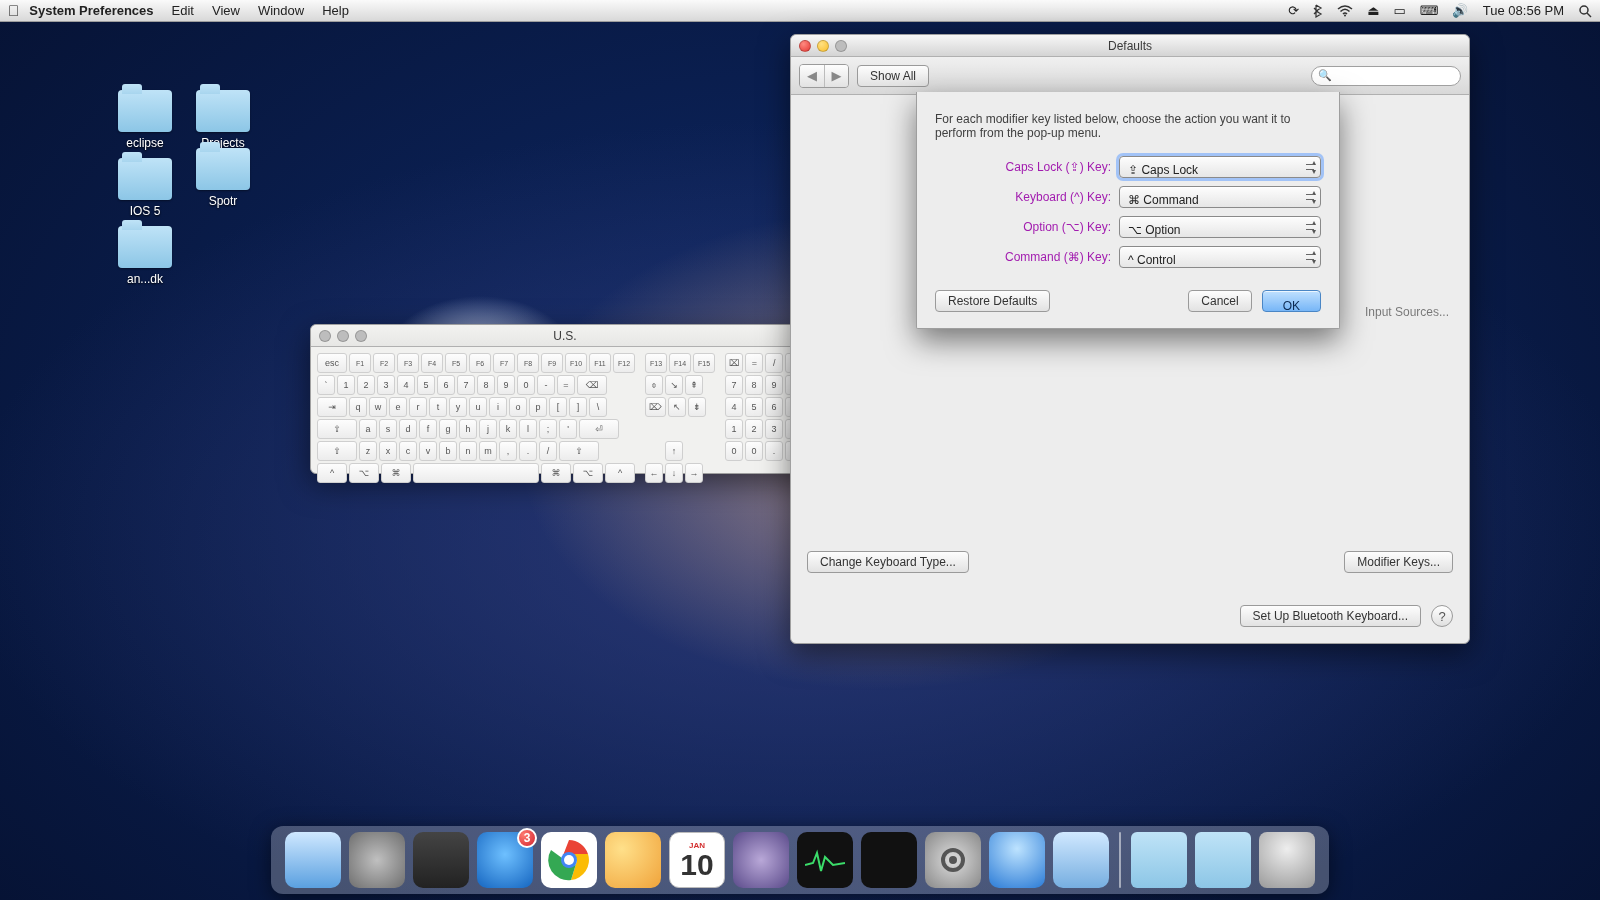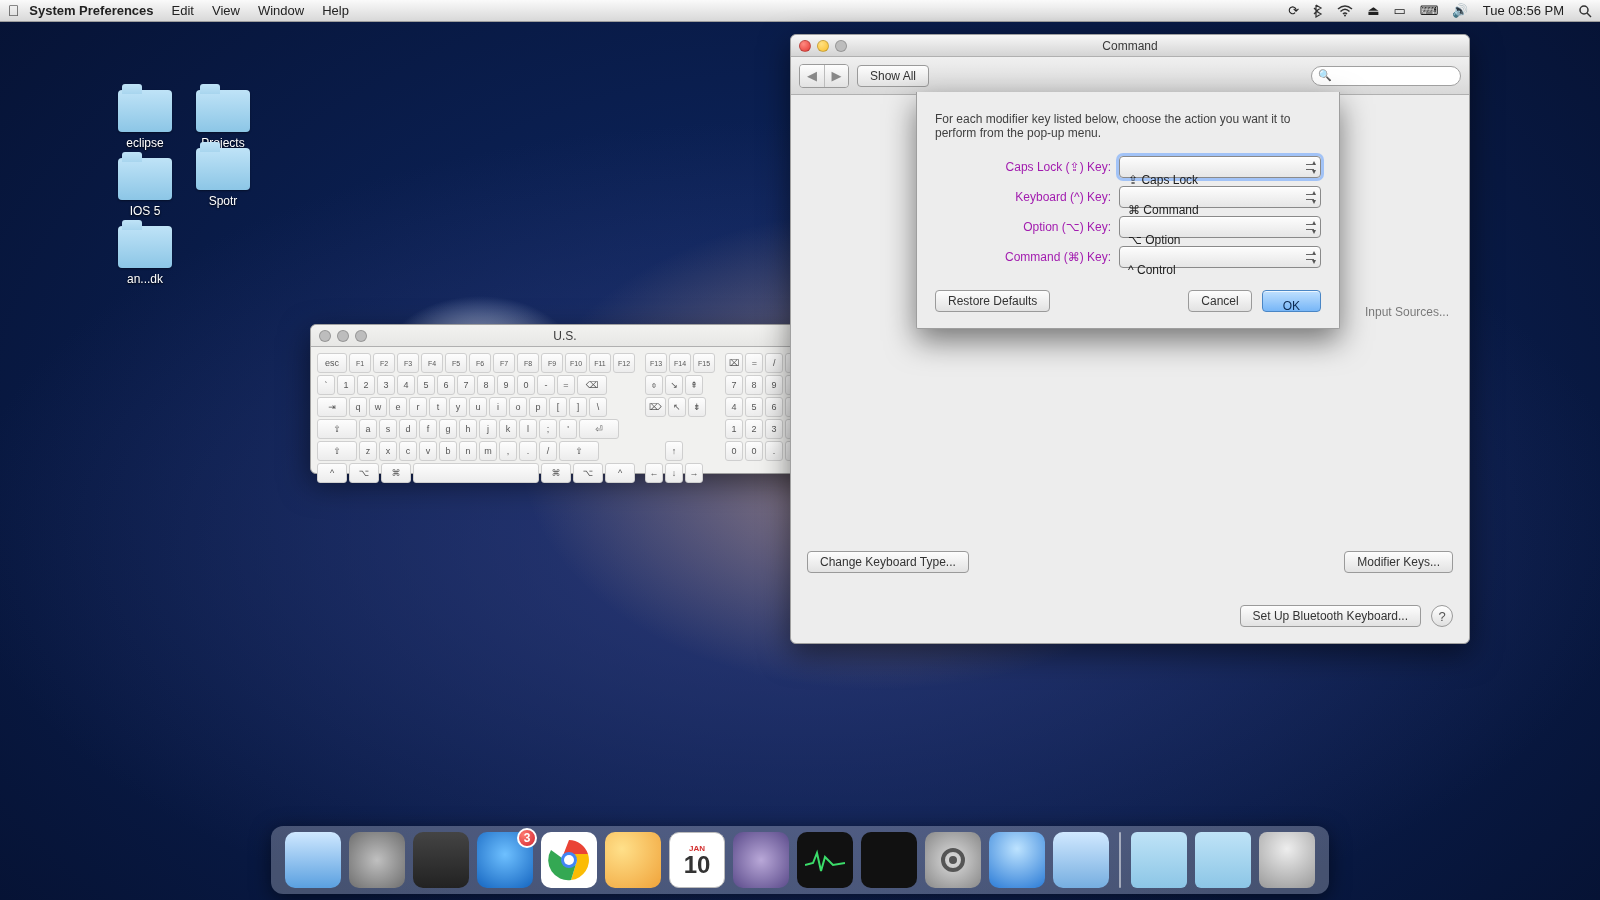--- a/index.html
+++ b/index.html
@@ -95,21 +95,21 @@
   background: #ededed; border: 1px solid #9e9e9e; border-top: none;
   box-shadow: 0 12px 30px rgba(0,0,0,0.5); z-index: 20;
   border-radius: 0 0 2px 2px; padding: 20px 18px 16px;
 }
 .sheet p { font-size: 12px; color: #404040; margin-bottom: 16px; }
 .rowmod { display: flex; align-items: center; margin-bottom: 8px; }
 .rowmod label { width: 176px; text-align: right; font-size: 12px; color: #a21caf; margin-right: 8px; }
 .popup {
   flex: 1; height: 22px; border: 1px solid #8a8a8a; border-radius: 4px;
   background: linear-gradient(#fdfdfd,#e6e6e6); font-size: 12px; color: #222;
-  display: flex; align-items: flex-start; padding: 16px 18px 0 8px; position: relative;
+  display: flex; align-items: flex-end; padding: 16px 18px 0 8px; position: relative;
   box-shadow: inset 0 1px 0 #fff;
 }
 .popup.first { box-shadow: 0 0 0 3px rgba(100,160,255,0.55), inset 0 1px 0 #fff; }
 .popup::after {
   content: ""; position: absolute; right: 6px; top: 4px; width: 8px; height: 12px;
   background:
     linear-gradient(#666,#666), linear-gradient(#666,#666);
   background-size: 8px 1px, 8px 1px; background-position: 0 3px, 0 8px; background-repeat: no-repeat;
 }
 .popup .caret { position: absolute; right: 4px; top: 1px; font-size: 8px; color: #555; line-height: 9px; }
@@ -363,21 +363,21 @@
     </div>
   </div>
 
   <div class="window prefs">
     <div class="titlebar">
       <div class="traffic">
         <div class="tl red"></div>
         <div class="tl yel"></div>
         <div class="tl dis"></div>
       </div>
-      <div class="title">Command</div>
+      <div class="title">Defaults</div>
     </div>
     <div class="toolbar">
       <div class="navpair">
         <button>◀</button>
         <button>▶</button>
       </div>
       <button class="btn-showall">Show All</button>
       <div class="searchfield">
         <span class="mag">🔍</span>
       </div>
@@ -446,21 +446,21 @@
           <path d="M22 2 A20 20 0 0 1 41 16 L26 16 A8 8 0 0 0 15 20 Z" fill="#ea4335"></path>
           <path d="M41 16 A20 20 0 0 1 24 42 L29 26 A8 8 0 0 0 26 16 Z" fill="#fbbc05"></path>
           <path d="M24 42 A20 20 0 0 1 4 12 L15 20 A8 8 0 0 0 29 26 Z" fill="#34a853"></path>
           <circle cx="22" cy="22" r="8" fill="#4285f4"></circle>
           <circle cx="22" cy="22" r="5" fill="#fff"></circle>
         </svg>
     </div>
     <div class="dockitem" style="background:radial-gradient(circle at 30% 30%,#ffe08a,#f0a33a)"></div>
     <div class="dockitem" style="background:#fff;border:1px solid #bbb;display:flex;flex-direction:column;align-items:center;justify-content:center">
       <div style="font-size:8px;color:#d32f2f;font-weight:bold">JAN</div>
-      <div style="font-size:24px;color:#333;font-weight:bold;line-height:1">10</div>
+      <div style="font-size:30px;color:#333;font-weight:bold;line-height:1">10</div>
     </div>
     <div class="dockitem" style="background:radial-gradient(circle,#b9a8d8,#5a4a8a)"></div>
     <div class="dockitem" style="background:#111;display:flex;align-items:center;justify-content:center">
       <svg width="40" height="30">
           <polyline points="0,20 8,18 12,8 16,26 20,12 28,20 40,18" stroke="#3bdc6a" stroke-width="2" fill="none"></polyline>
         </svg>
     </div>
     <div class="dockitem" style="background:#111"></div>
     <div class="dockitem" style="background:radial-gradient(circle,#ddd,#888);display:flex;align-items:center;justify-content:center">
       <svg width="34" height="34" viewBox="0 0 34 34">

